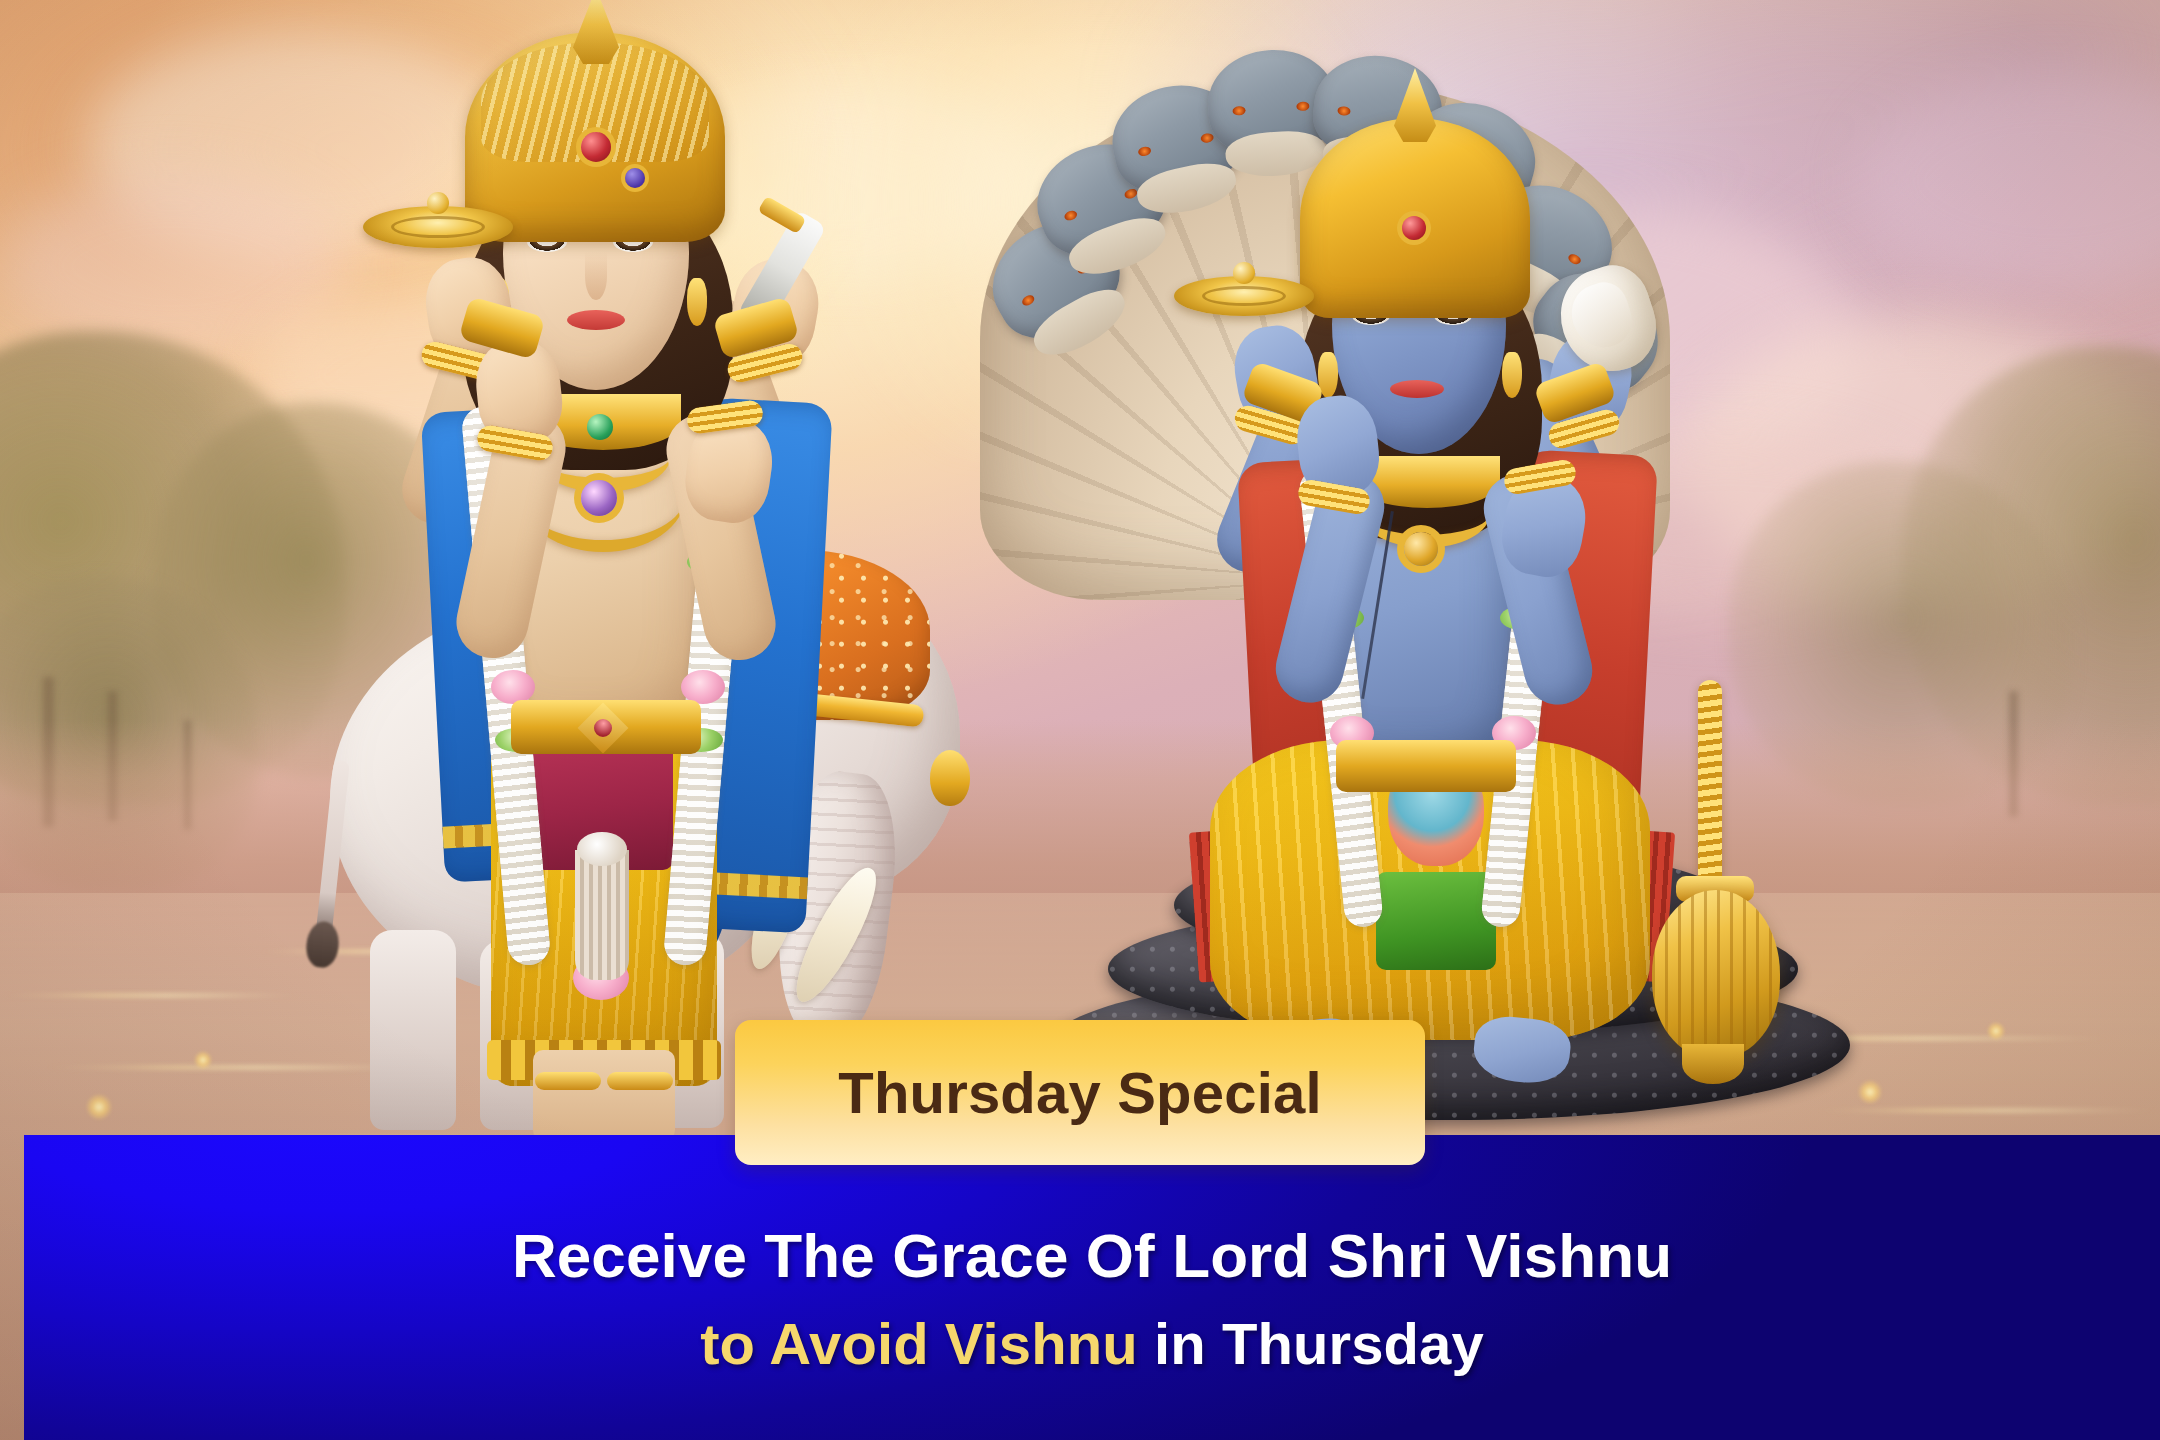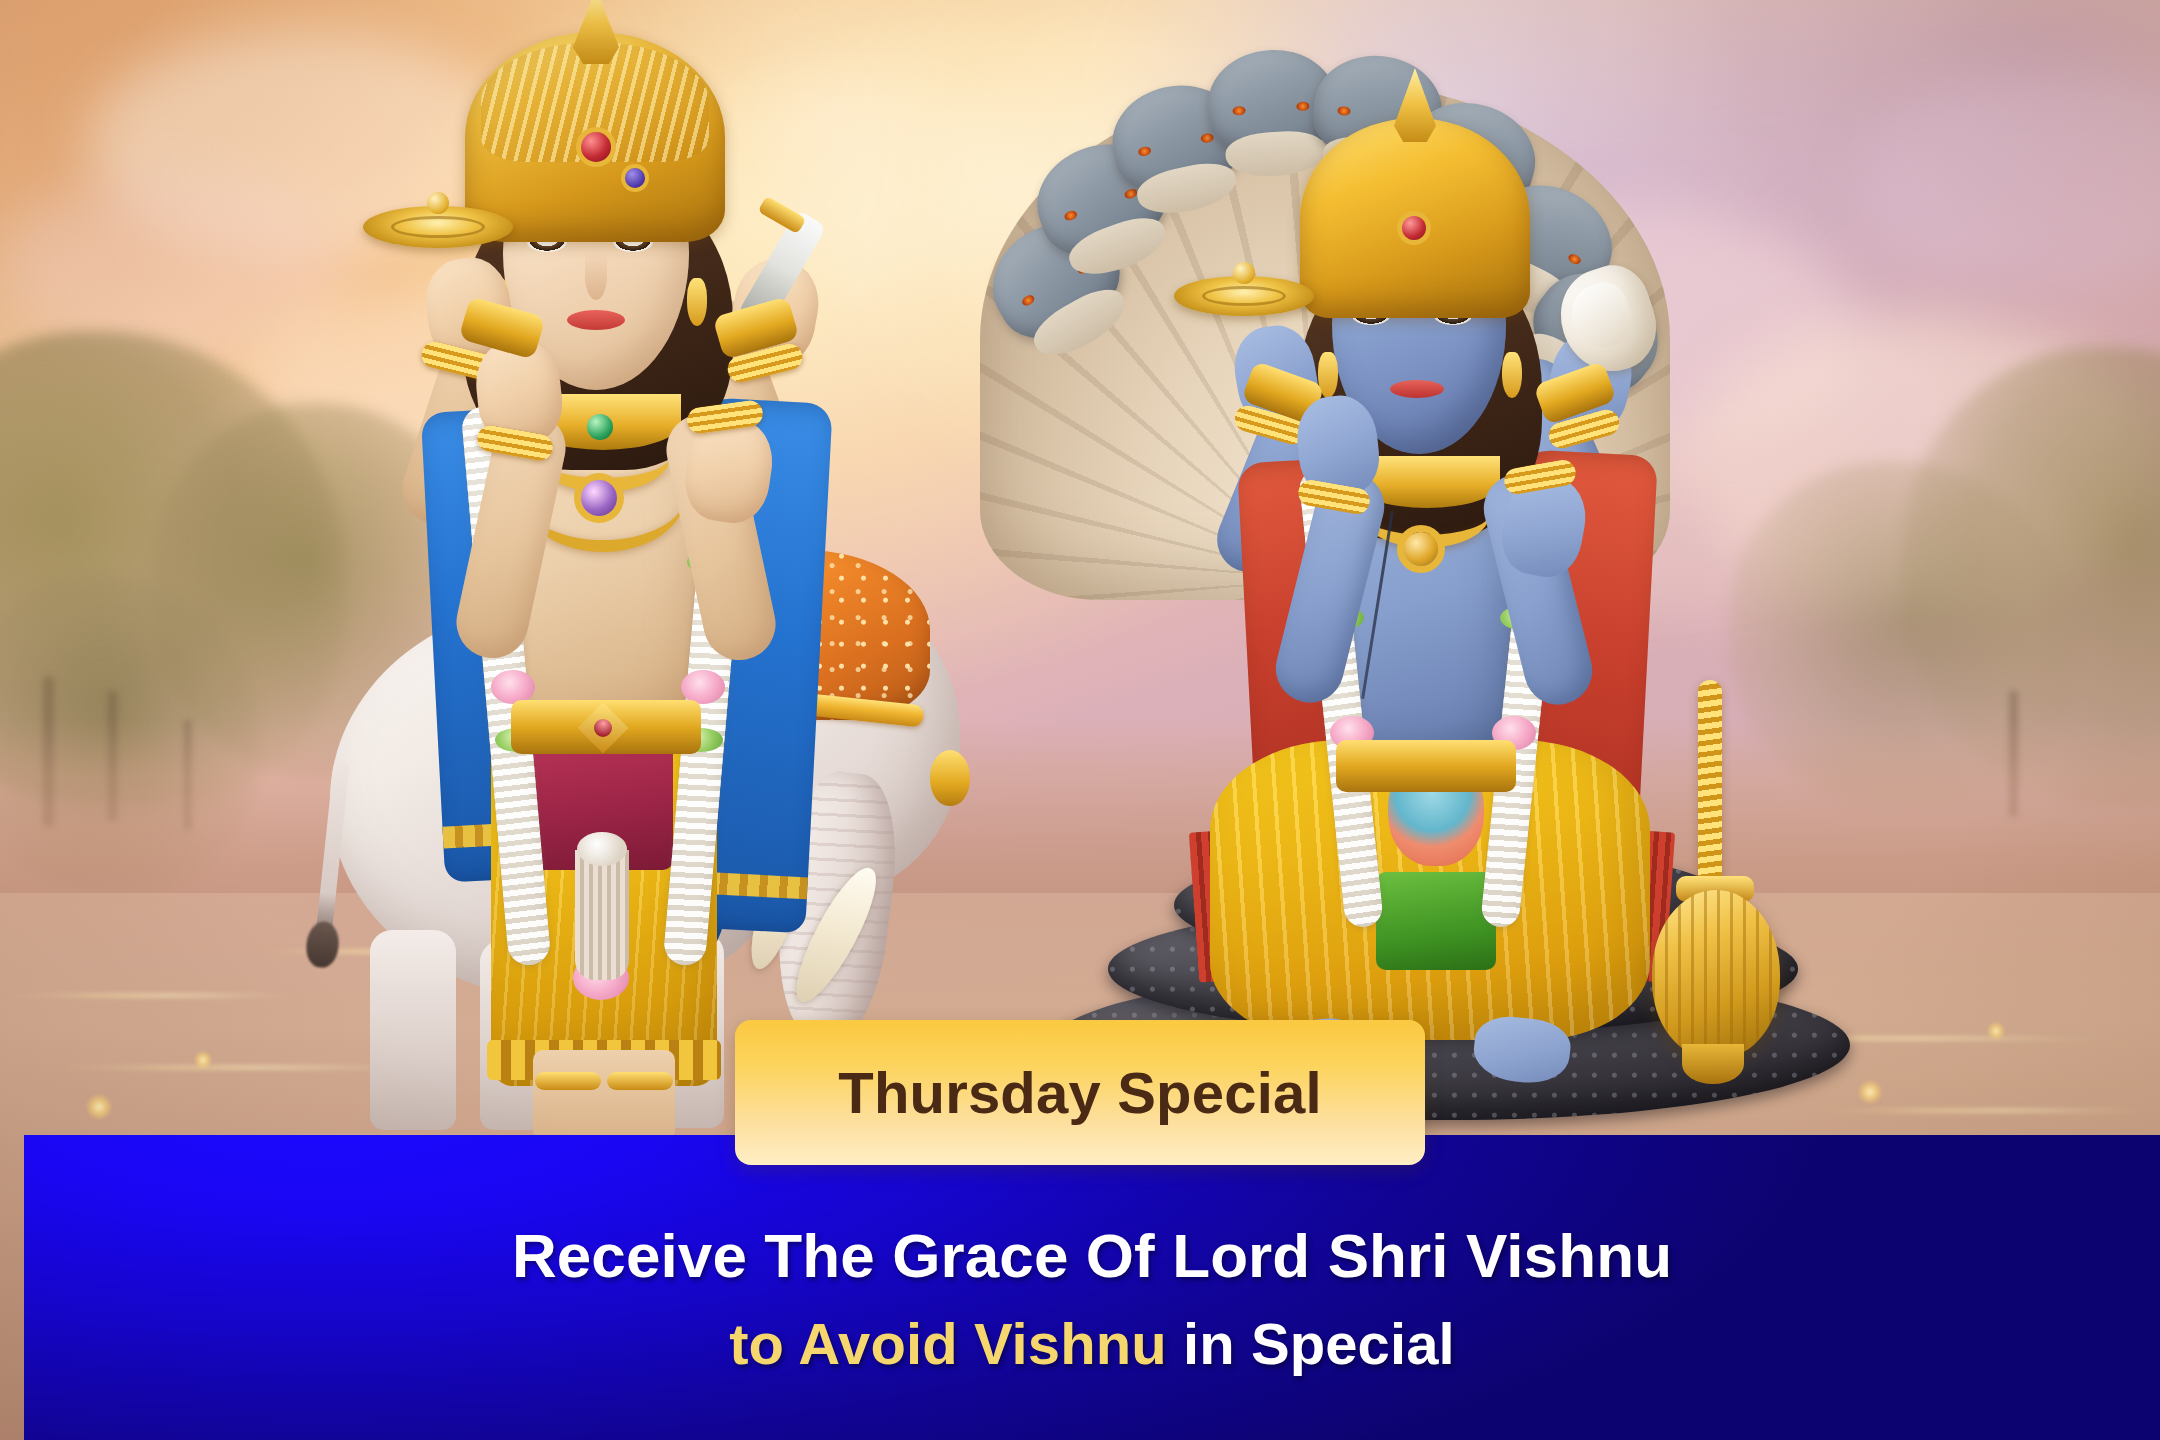--- a/index.html
+++ b/index.html
@@ -805,18 +805,18 @@
   </div>
 
   <div class="badge">
     <span class="badge-text">Thursday Special</span>
   </div>
 
   <div class="band">
     <div class="band-inner">
       <div class="head-line line1">Receive The Grace Of Lord Shri Vishnu</div>
       <div class="head-line line2">
-        <span class="gold">to Avoid Vishnu</span><span> in Special</span>
+        <span class="gold">to Avoid Vishnu</span><span> in Thursday</span>
       </div>
     </div>
   </div>
 
 </div>
 
 </body></html>

